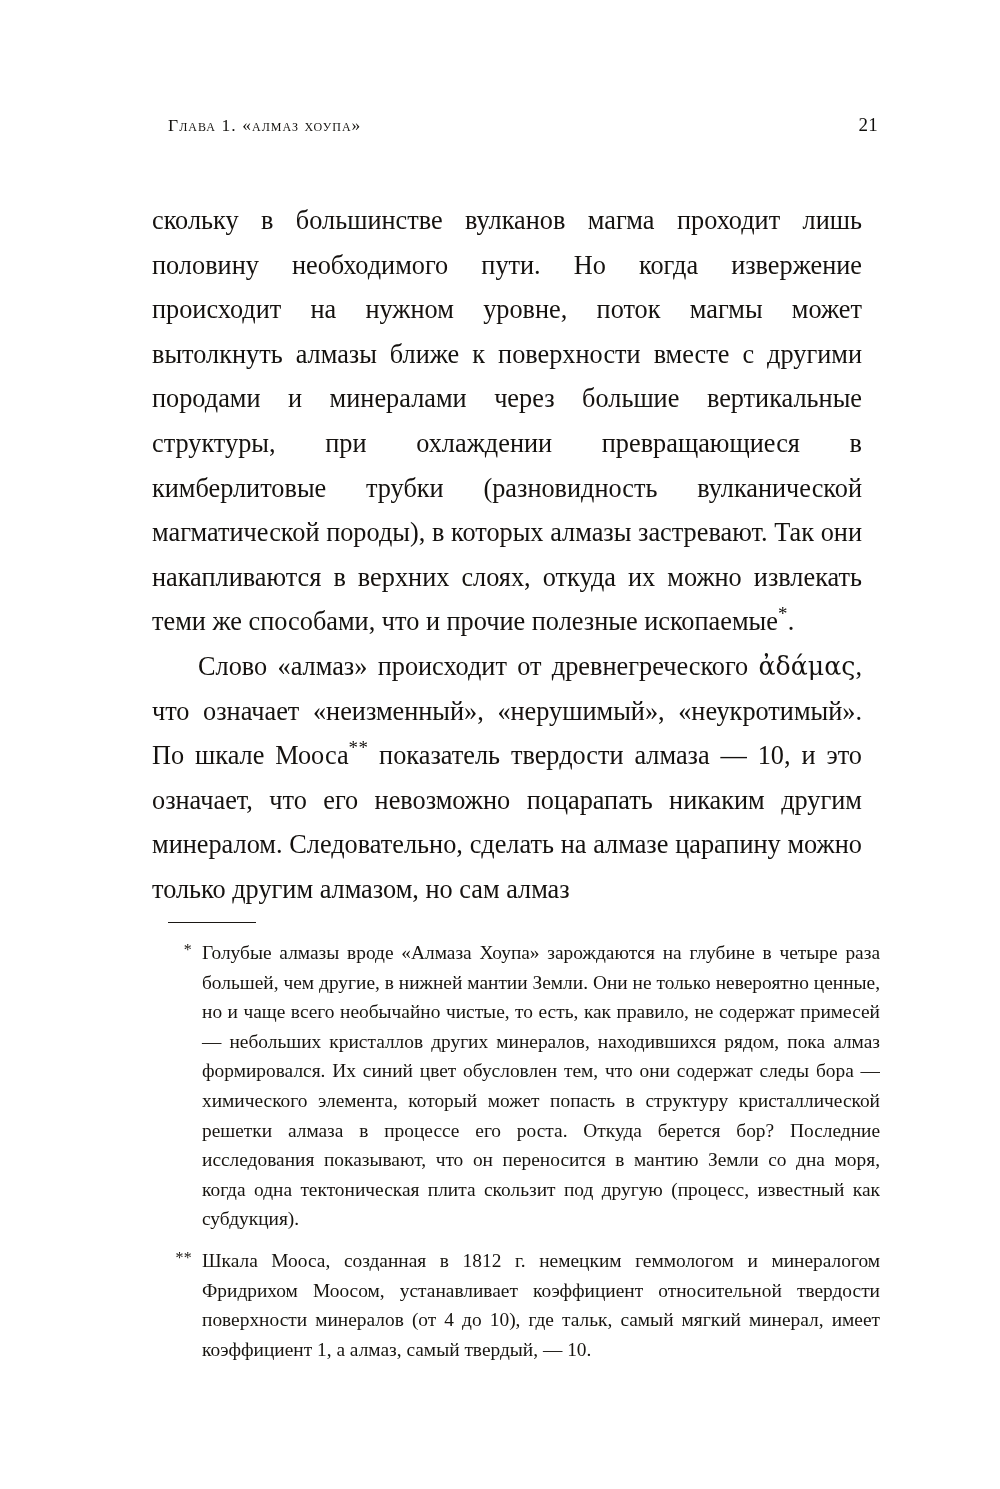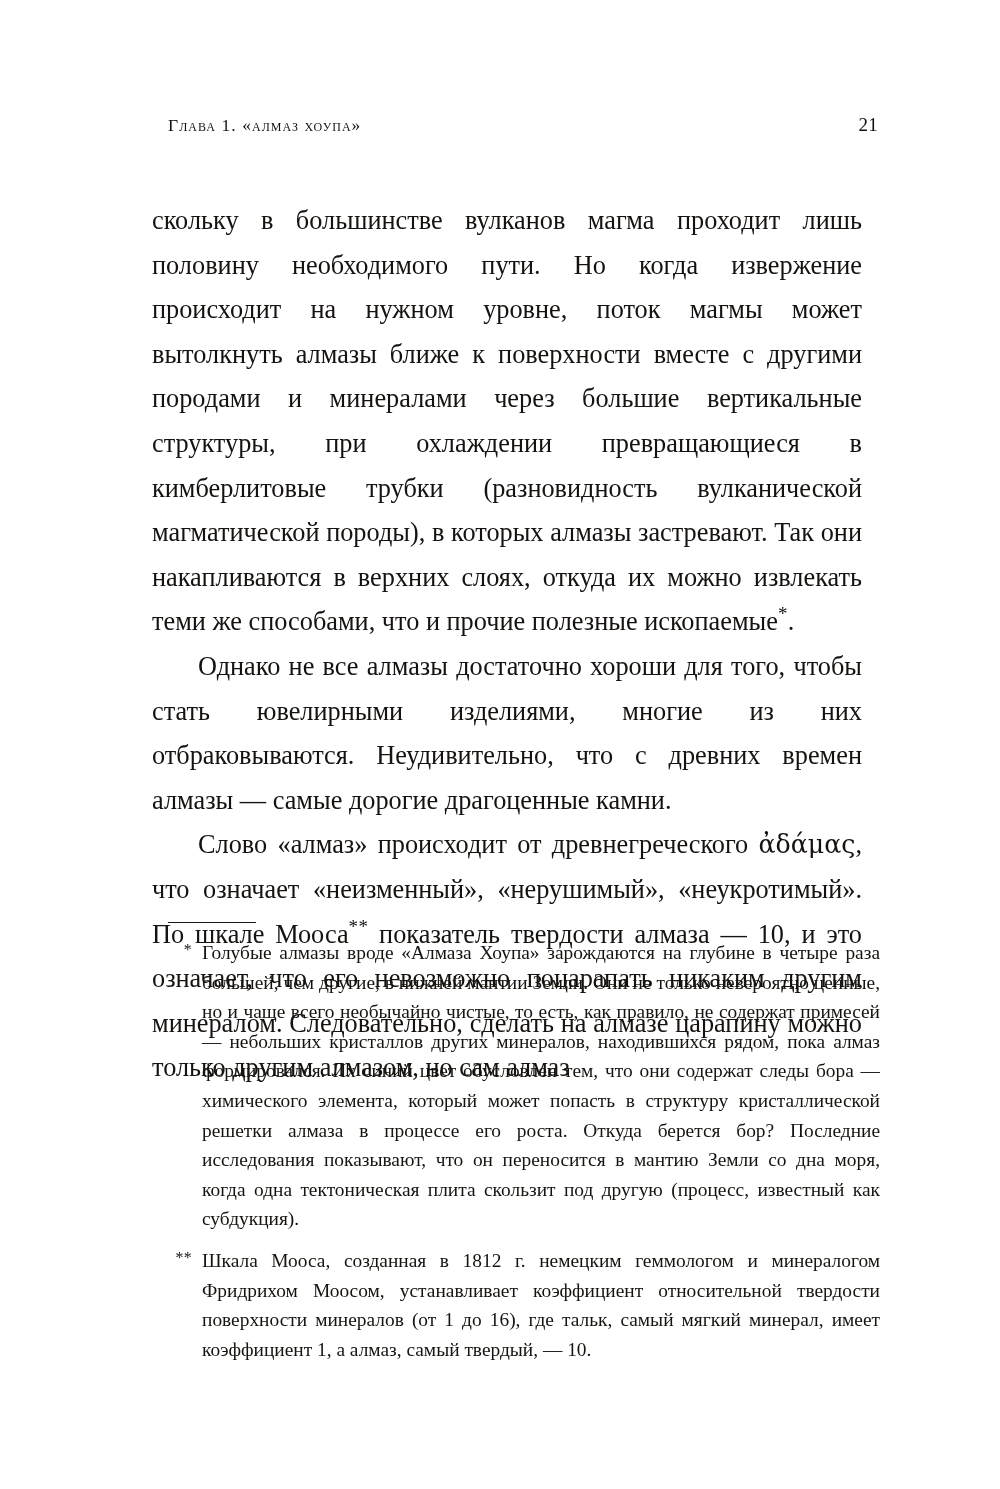--- a/index.html
+++ b/index.html
@@ -142,35 +142,34 @@
 
   <div class="running-head">
     <span class="running-head-title">Глава 1. «Алмаз Хоупа»</span>
     <span class="folio">21</span>
   </div>
 
   <div class="body-block">
 
     <p><span>скольку в большинстве вулканов магма проходит лишь половину необходимого пути. Но когда извержение происходит на нужном уровне, поток магмы может вытолкнуть алмазы ближе к поверхности вместе с другими породами и минералами через большие вертикальные структуры, при охлаждении превращающиеся в кимберлитовые трубки (разновидность вулканической магматической породы), в которых алмазы застревают. Так они накапливаются в верхних слоях, откуда их можно извлекать теми же способами, что и прочие полезные ископаемые</span><span class="fnmark">*</span><span>.</span></p>
 
-    <p class="indent"><span>Однако не все алмазы достаточно хороши для того, чтобы стать ювелирными изделиями, многие из них отбраковываются. Неудивительно, что с древних времен алмазы — самые дорогие драгоценные камни.</span></p>
 
     <p class="indent"><span>Слово «алмаз» происходит от древнегреческого </span><span class="greek">ἀδάμας</span><span>, что означает «неизменный», «нерушимый», «неукротимый». По шкале Мооса</span><span class="fnmark">**</span><span class="osf"> показатель твердости алмаза — 10, и это означает, что его невозможно поцарапать никаким другим минералом. Следовательно, сделать на алмазе царапину можно только другим алмазом, но сам алмаз</span></p>
 
   </div>
 
   <div class="footnote-rule"></div>
 
   <div class="footnotes">
 
     <div class="footnote">
       <span class="footnote-marker">*</span>
       <span class="footnote-text osf">Голубые алмазы вроде «Алмаза Хоупа» зарождаются на глубине в четыре раза большей, чем другие, в нижней мантии Земли. Они не только невероятно ценные, но и чаще всего необычайно чистые, то есть, как правило, не содержат примесей — небольших кристаллов других минералов, находившихся рядом, пока алмаз формировался. Их синий цвет обусловлен тем, что они содержат следы бора — химического элемента, который может попасть в структуру кристаллической решетки алмаза в процессе его роста. Откуда берется бор? Последние исследования показывают, что он переносится в мантию Земли со дна моря, когда одна тектоническая плита скользит под другую (процесс, известный как субдукция).</span>
     </div>
 
     <div class="footnote">
       <span class="footnote-marker">**</span>
-      <span class="footnote-text osf">Шкала Мооса, созданная в 1812 г. немецким геммологом и минералогом Фридрихом Моосом, устанавливает коэффициент относительной твердости поверхности минералов (от 1 до 16), где тальк, самый мягкий минерал, имеет коэффициент 1, а алмаз, самый твердый, — 10.</span>
+      <span class="footnote-text osf">Шкала Мооса, созданная в 1812 г. немецким геммологом и минералогом Фридрихом Моосом, устанавливает коэффициент относительной твердости поверхности минералов (от 4 до 10), где тальк, самый мягкий минерал, имеет коэффициент 1, а алмаз, самый твердый, — 10.</span>
     </div>
 
   </div>
 
 </div>
 
 </body></html>

